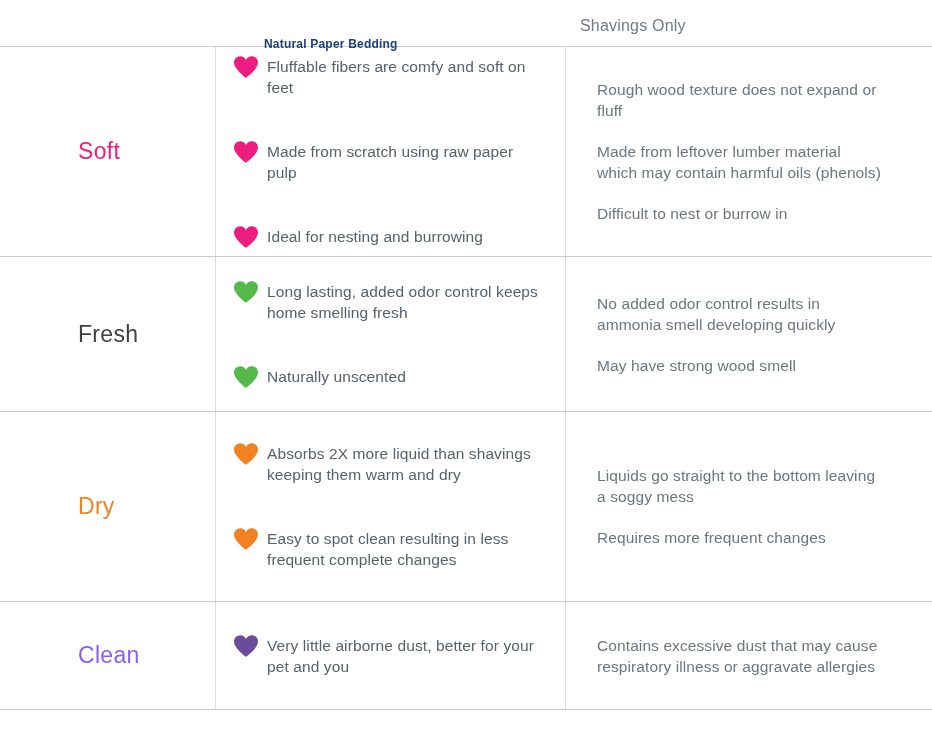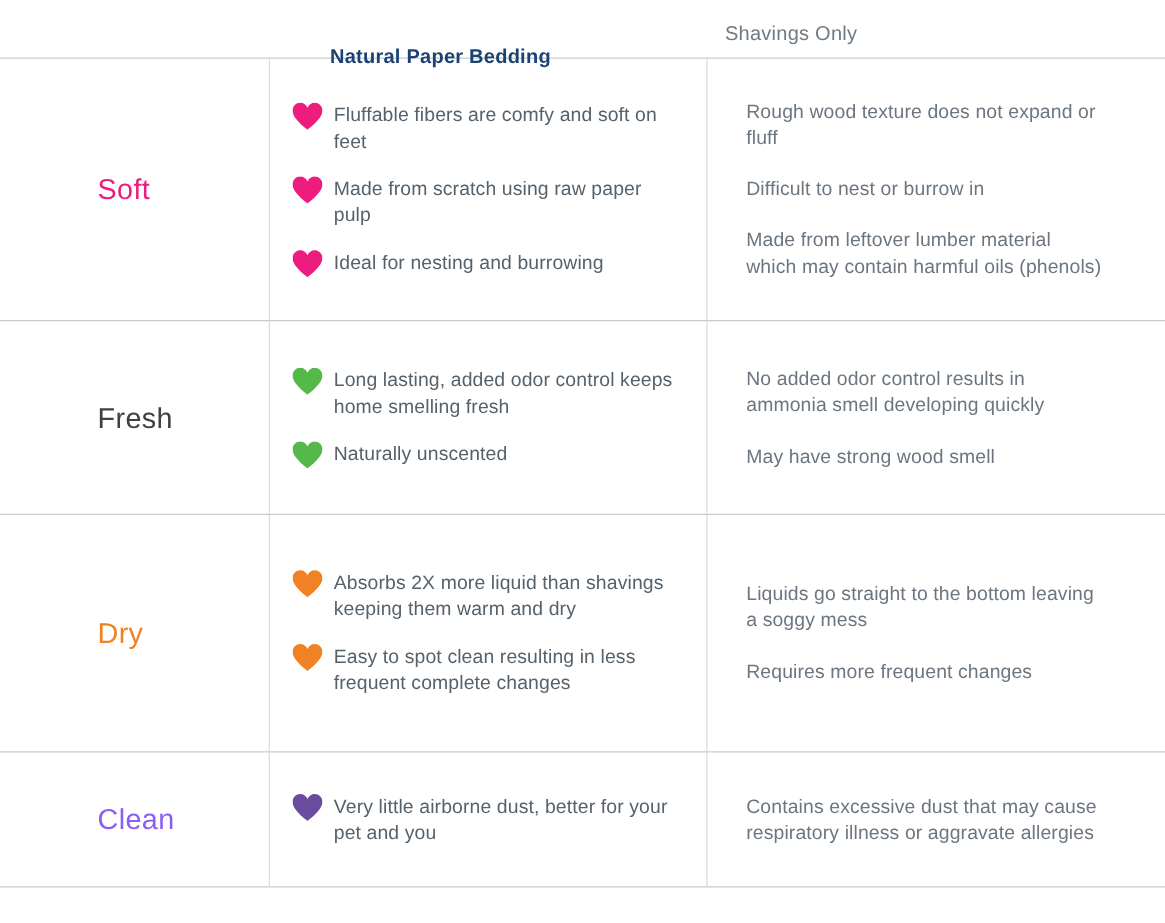--- a/index.html
+++ b/index.html
@@ -29,21 +29,21 @@
   .cell {
     box-sizing: border-box;
     display: flex;
     flex-direction: column;
     justify-content: center;
   }
   
   .header .cell { justify-content: center; }
   .header-paper {
     padding-left: 49px;
-    font-size: 16px;
+    font-size: 12px;
     font-weight: bold;
     letter-spacing: 0.2px;
     margin-top: 37px;
   }
   .header-shavings {
     padding-left: 15px;
     font-size: 16px;
     font-weight: normal;
     letter-spacing: 0.2px;
   }
@@ -56,20 +56,21 @@
     padding-left: 78px;
   }
   .row-label {
     font-size: 23px;
     font-weight: 300;
     letter-spacing: 0.3px;
   }
   .paper-cell {
     padding-left: 18px;
     padding-right: 26px;
+    gap: 26px;
   }
   .point {
     display: flex;
     align-items: flex-start;
     gap: 9px;
     margin: 8.5px 0;
   }
   .heart {
     flex: 0 0 auto;
     width: 24px;
@@ -131,22 +132,22 @@
             <span class="heart" style="color: rgb(236, 29, 127);">
               <svg viewBox="0 0 32 29" width="24" height="22" aria-hidden="true">
                 <path fill="currentColor" d="M23.6 0c-3.4 0-6.4 2.2-7.6 5.3C14.8 2.2 11.8 0 8.4 0 3.8 0 0 3.8 0 8.4c0 9.2 16 20.4 16 20.4s16-11.2 16-20.4C32 3.8 28.2 0 23.6 0z"></path>
               </svg>
             </span>
             <span class="point-text">Ideal for nesting and burrowing</span>
           </div>
         </div>
         <div class="cell shavings-cell">
           <p class="con-text">Rough wood texture does not expand or fluff</p>
+          <p class="con-text">Made from leftover lumber material which may contain harmful oils (phenols)</p>
           <p class="con-text">Difficult to nest or burrow in</p>
-          <p class="con-text">Made from leftover lumber material which may contain harmful oils (phenols)</p>
         </div>
       </div>
       <div class="row body" style="height: 155px;">
         <div class="cell label-cell">
           <span class="row-label" style="color: #404040;">Fresh</span>
         </div>
         <div class="cell paper-cell">
           <div class="point">
             <span class="heart" style="color: rgb(85, 185, 74);">
               <svg viewBox="0 0 32 29" width="24" height="22" aria-hidden="true">

